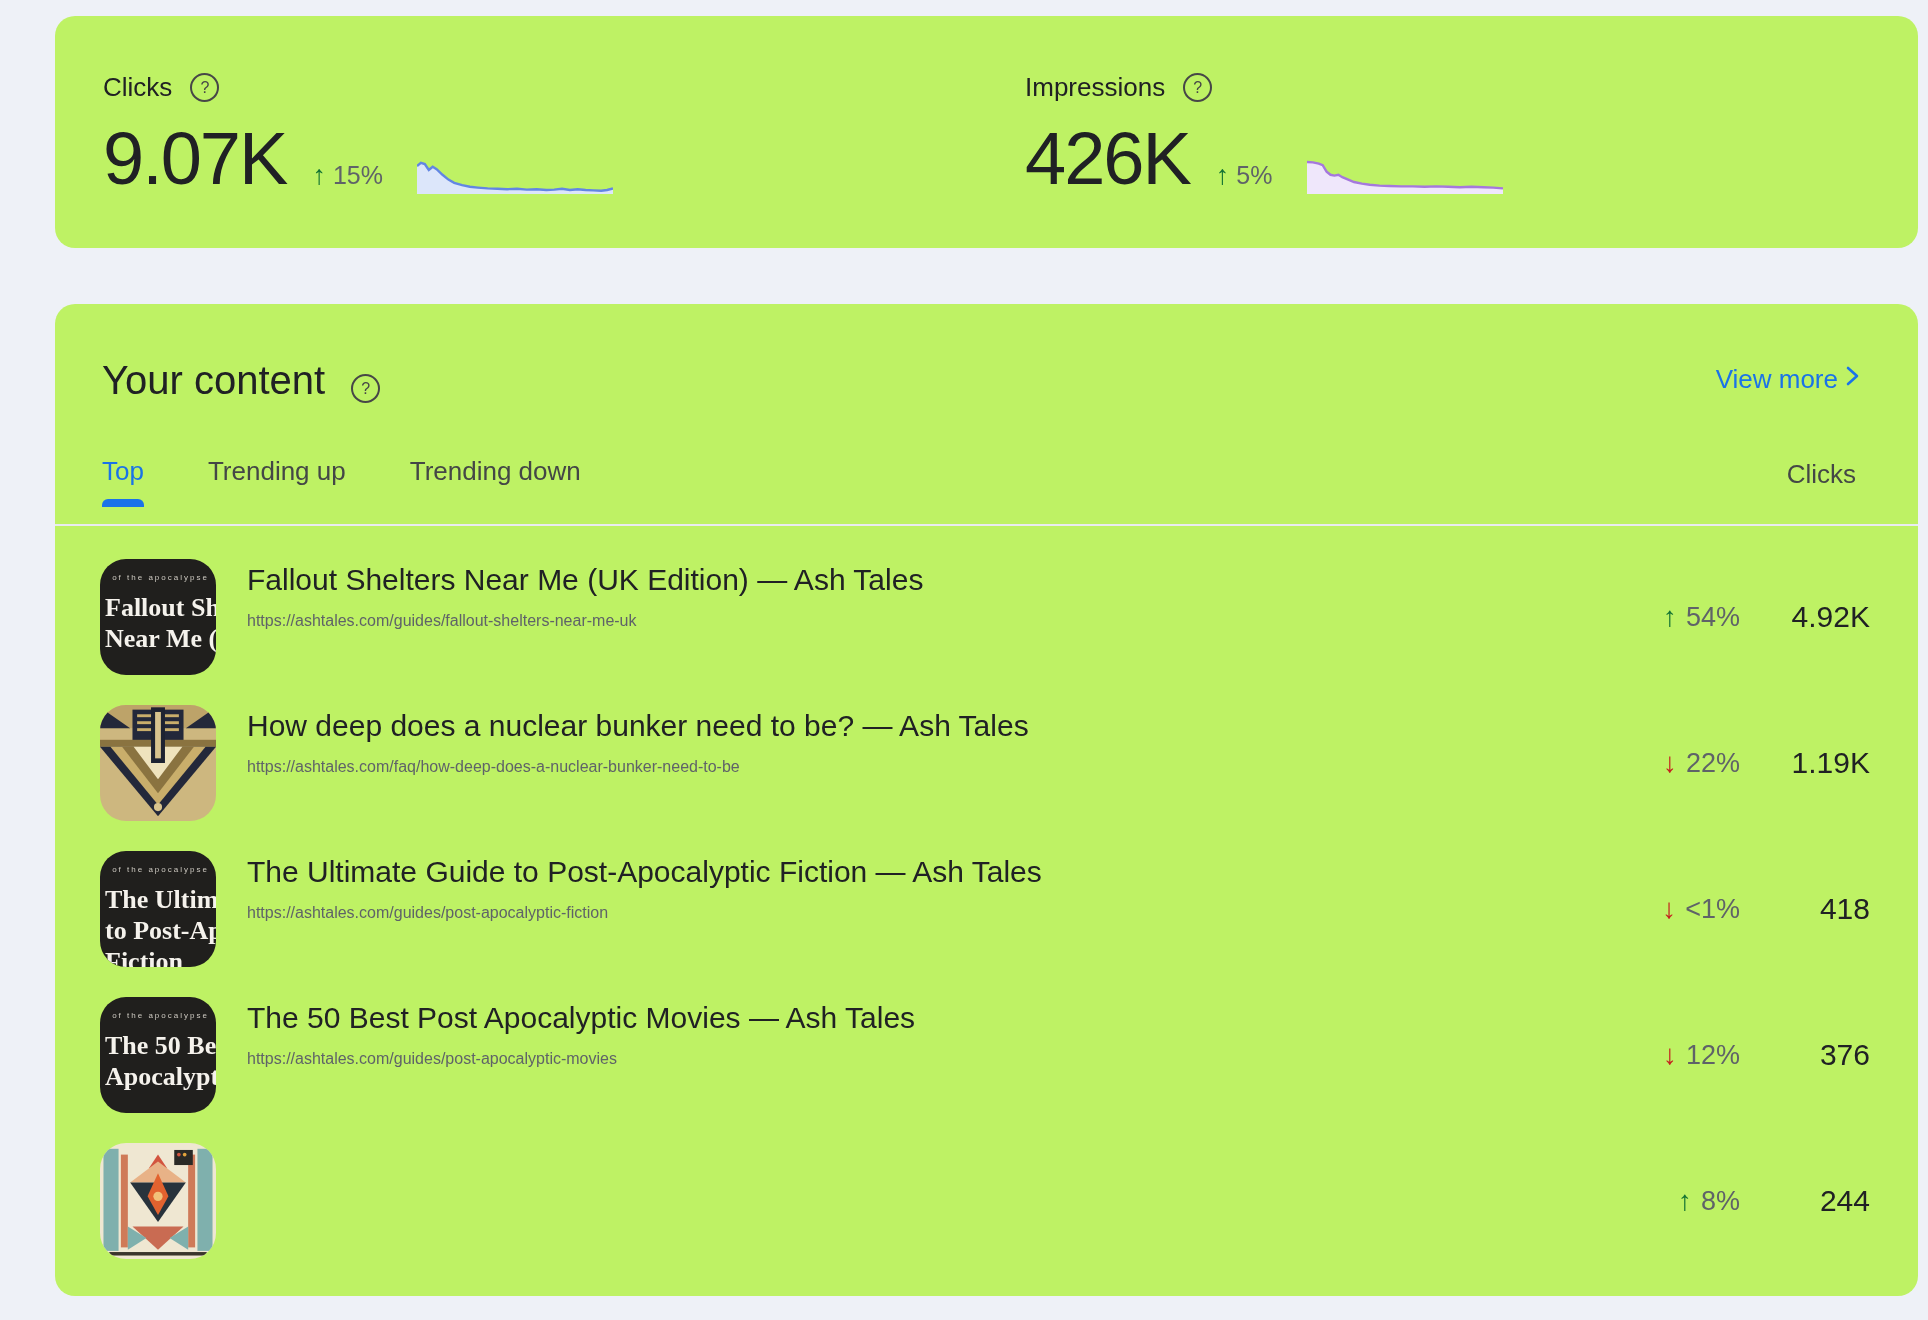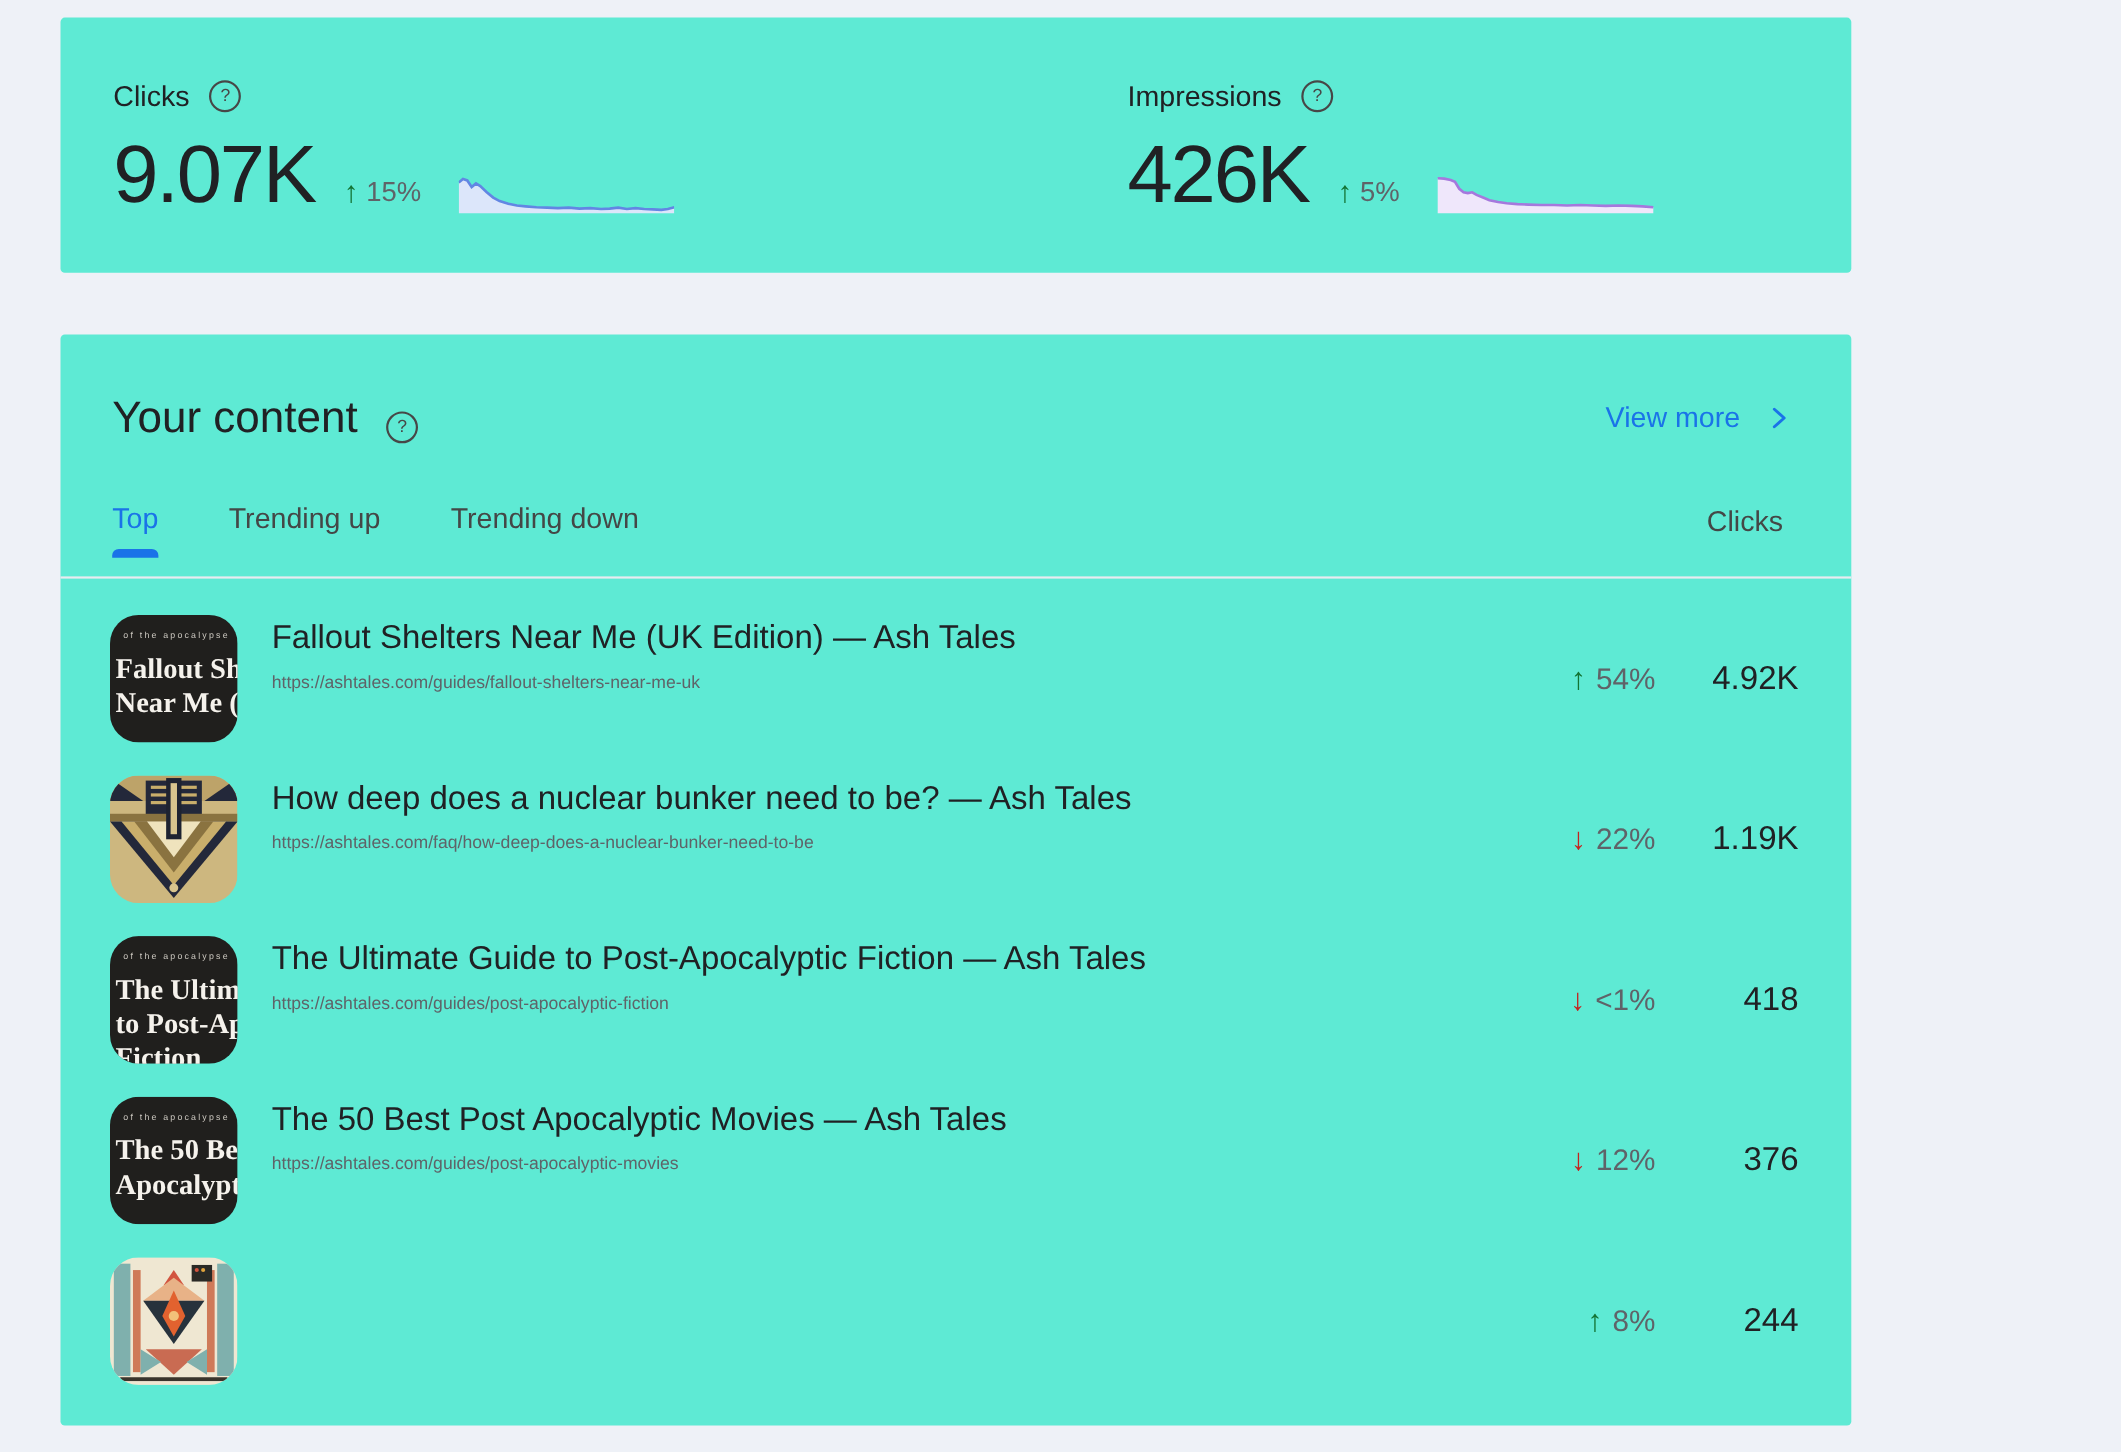--- a/index.html
+++ b/index.html
@@ -1,17 +1,17 @@
 <!DOCTYPE html>
 <html><head>
 <meta charset="utf-8">
 <style>
   html,body{margin:0;padding:0;}
   body{width:1928px;height:1320px;background:#eef1f7;font-family:"Liberation Sans",sans-serif;color:#202124;position:relative;overflow:hidden;}
-  .card{position:absolute;left:55px;width:1628px;background:#5eead4;border-radius:4px;}
+  .card{position:absolute;left:55px;width:1863px;background:#bef264;border-radius:20px;}
   #summary-card{top:16px;height:232px;}
   #content-card{top:304px;height:992px;}
 
   
   .metric{position:absolute;top:0;height:232px;}
   #metric-clicks{left:48px;}
   #metric-impressions{left:970px;}
   .metric-label{position:absolute;top:56px;left:0;display:flex;align-items:center;gap:18px;font-size:26px;color:#202124;}
   .help{width:25px;height:25px;border:2.5px solid #474747;border-radius:50%;display:flex;align-items:center;justify-content:center;font-size:16px;color:#474747;flex:0 0 auto;cursor:pointer;}
   .help::after{content:"?";}
@@ -19,21 +19,21 @@
   .metric-value{font-size:74px;line-height:70px;letter-spacing:-2px;color:#202124;}
   .delta{display:flex;align-items:center;gap:7px;font-size:25px;color:#5f6368;margin:0 0 4px 26px;}
   .delta .arrow{font-size:27px;line-height:27px;}
   .arrow.up{color:#137333;}
   .arrow.down{color:#c5221f;}
   .spark{margin:0 0 0 34px;display:block;}
 
   
   .content-header{position:absolute;top:54px;left:47px;display:flex;align-items:flex-end;gap:26px;}
   .content-title{font-size:40px;color:#202124;}
-  .view-more{position:absolute;top:60px;right:58px;display:flex;align-items:center;gap:28px;font-size:26px;color:#1a73e8;cursor:pointer;}
+  .view-more{position:absolute;top:60px;right:58px;display:flex;gap:7px;font-size:26px;color:#1a73e8;cursor:pointer;}
 
   
   .tabs{position:absolute;top:152px;left:47px;display:flex;gap:64px;}
   .tab{position:relative;font-size:26px;color:#444746;padding-bottom:28px;cursor:pointer;}
   .tab.active{color:#1a73e8;}
   .tab-indicator{position:absolute;left:0;bottom:8px;width:100%;height:8px;background:#1a73e8;border-radius:6px 6px 0 0;}
   .col-header{position:absolute;top:155px;right:62px;font-size:26px;color:#444746;}
   .tabs-divider{position:absolute;top:220px;left:0;width:100%;height:2px;background:#e9ebf0;}
 
   

